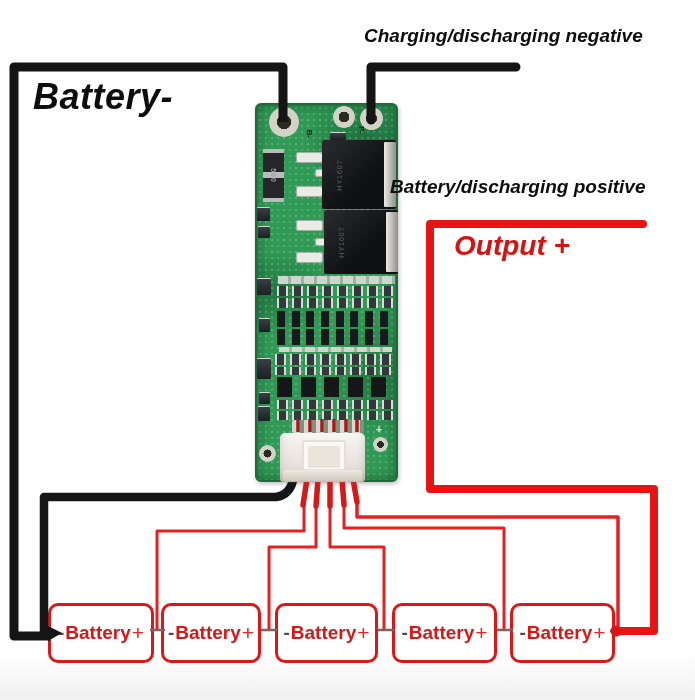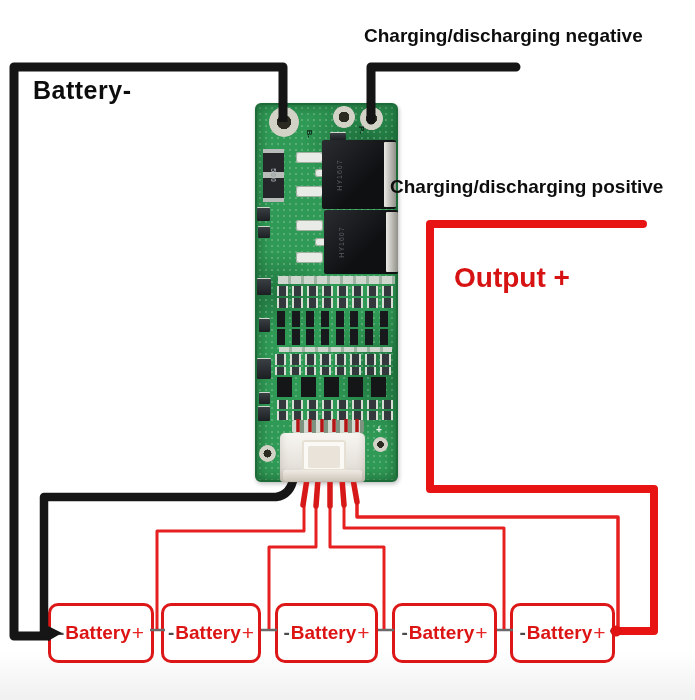--- a/index.html
+++ b/index.html
@@ -5,26 +5,26 @@
   html,body{margin:0;padding:0;background:#fff;}
   .stage{
     position:relative;width:695px;height:700px;overflow:hidden;
     background:linear-gradient(#ffffff 0 93%, #f0f0f0 100%);
     font-family:"Liberation Sans", sans-serif;
   }
   .stage *{box-sizing:border-box;}
   svg.wires{position:absolute;left:0;top:0;z-index:2;pointer-events:none;}
 
   
-  .lbl{position:absolute;z-index:4;font-weight:bold;color:#0d0d0d;white-space:nowrap;}
-  .lbl-battery-neg{left:33px;top:76px;font-size:25px;letter-spacing:.5px;}
+  .lbl{position:absolute;z-index:4;font-weight:bold;color:#0d0d0d;white-space:nowrap;font-style:italic;}
+  .lbl-battery-neg{left:33px;top:76px;font-size:36px;letter-spacing:.5px;}
   .lbl-chg-neg{left:364px;top:25px;font-size:19px;}
   .lbl-out-neg{left:447px;top:72px;font-size:27px;}
   .lbl-chg-pos{left:390px;top:176px;font-size:19px;}
-  .lbl-out-pos{left:454px;top:230px;font-size:28px;color:#d61212;margin-top:32px;}
+  .lbl-out-pos{left:454px;top:230px;font-size:28px;color:#d61212;}
 
   
   .board{
     position:absolute;left:255px;top:103px;width:143px;height:379px;z-index:1;
     background-color:#2f9a55;
     background-image:
       radial-gradient(rgba(255,255,255,.20) 1px, rgba(0,0,0,0) 1.5px),
       radial-gradient(90px 70px at 78% 10%, rgba(6,56,26,.45), rgba(0,0,0,0) 70%),
       radial-gradient(80px 60px at 15% 50%, rgba(6,56,26,.35), rgba(0,0,0,0) 70%),
       radial-gradient(70px 90px at 85% 72%, rgba(6,56,26,.35), rgba(0,0,0,0) 70%);
@@ -180,21 +180,21 @@
   </div>
 
   <div class="connector">
     <div class="ctab"></div>
     <div class="ctab-inner"></div>
     <div class="clip"></div>
   </div>
 
   <div class="lbl lbl-battery-neg">Battery-</div>
   <div class="lbl lbl-chg-neg">Charging/discharging negative</div>
-  <div class="lbl lbl-chg-pos">Charging/discharging positive</div>
+  <div class="lbl lbl-chg-pos">Battery/discharging positive</div>
   <div class="lbl lbl-out-pos">Output +</div>
 
   <div class="battery bat1">
     <span class="minus">-</span>
       <span>Battery</span>
       <span class="plus">+</span>
   </div>
   <div class="battery bat2">
     <span class="minus">-</span>
       <span>Battery</span>

